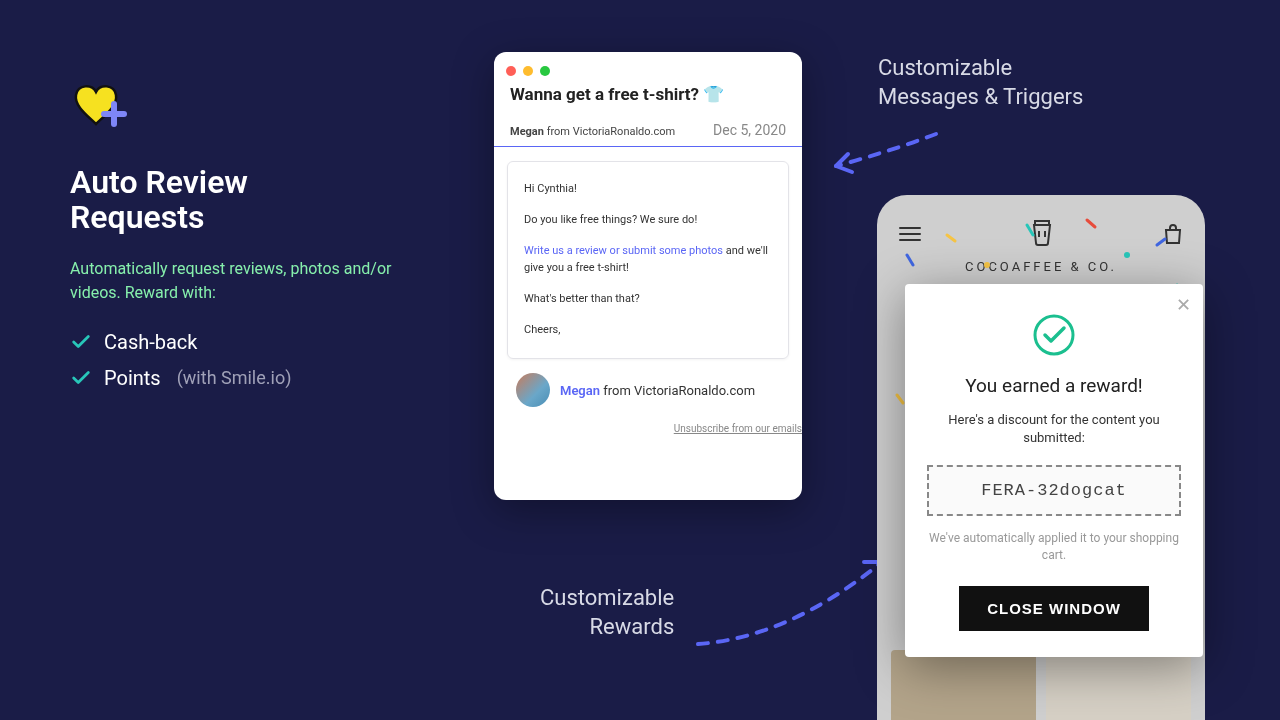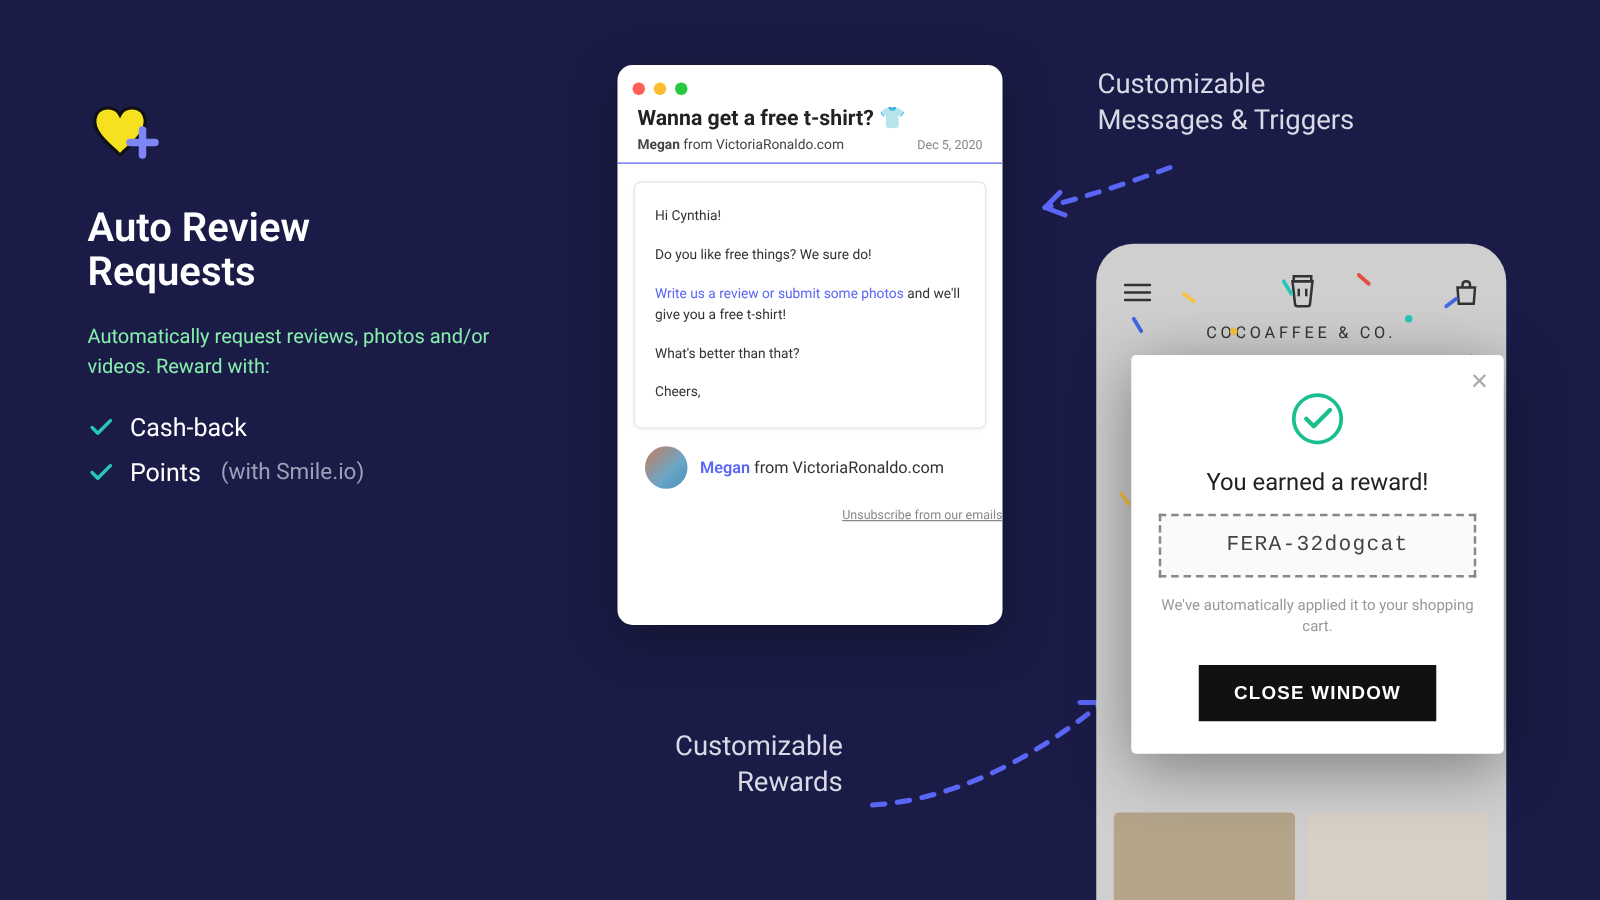--- a/index.html
+++ b/index.html
@@ -71,31 +71,31 @@
   .tl.yellow { background: #febc2e; }
   .tl.green { background: #28c840; }
   .email-head {
     padding: 4px 16px 8px;
     border-bottom: 1px solid #5a66f5;
   }
   .email-subject {
     font-size: 17px;
     font-weight: 700;
     color: #222;
-    margin-bottom: 4px;
+    margin-bottom: 18px;
   }
   .email-from-row {
     display: flex;
     justify-content: space-between;
     align-items: baseline;
     font-size: 11px;
   }
   .email-from { color: #444; }
   .email-from b { font-weight: 700; }
-  .email-date { color: #888; font-size: 10px; }
+  .email-date { color: #888; font-size: 14px; }
   .email-body-box {
     margin: 14px 13px 10px;
     border: 1px solid #e3e3e8;
     border-radius: 6px;
     padding: 18px 16px 20px;
     font-size: 11px;
     color: #333;
     line-height: 1.55;
     box-shadow: 0 1px 3px rgba(0,0,0,.05);
   }
@@ -360,16 +360,17 @@
 
 <div class="reward-card">
   <div class="reward-close">✕</div>
   <div class="reward-check">
     <svg width="46" height="46" viewBox="0 0 46 46">
       <circle cx="23" cy="23" r="19" fill="none" stroke="#1bbf8f" stroke-width="3"></circle>
       <path d="M14 23 L20 29 L33 16" fill="none" stroke="#1bbf8f" stroke-width="3.5" stroke-linecap="round" stroke-linejoin="round"></path>
     </svg>
   </div>
   <div class="reward-title">You earned a reward!</div>
+  <div class="reward-sub">Here's a discount for the content you submitted:</div>
   <div class="reward-code">FERA-32dogcat</div>
   <div class="reward-applied">We've automatically applied it to your shopping cart.</div>
   <button class="reward-btn">CLOSE WINDOW</button>
 </div>
 
 </body></html>

